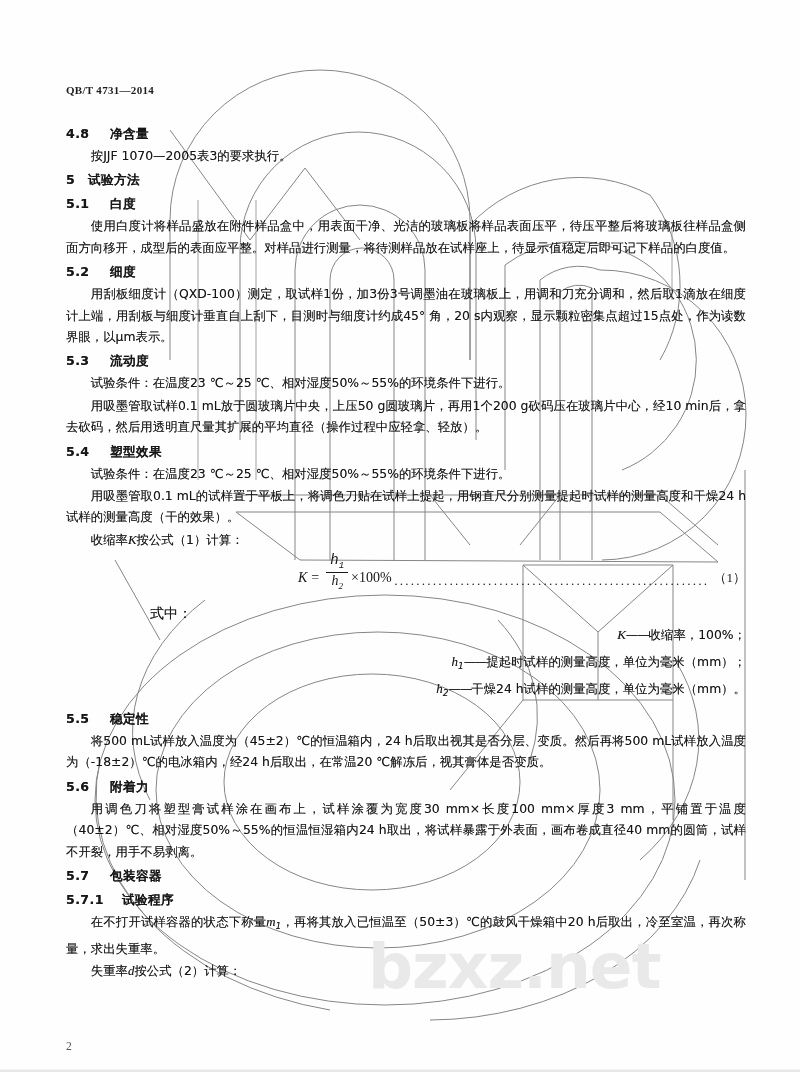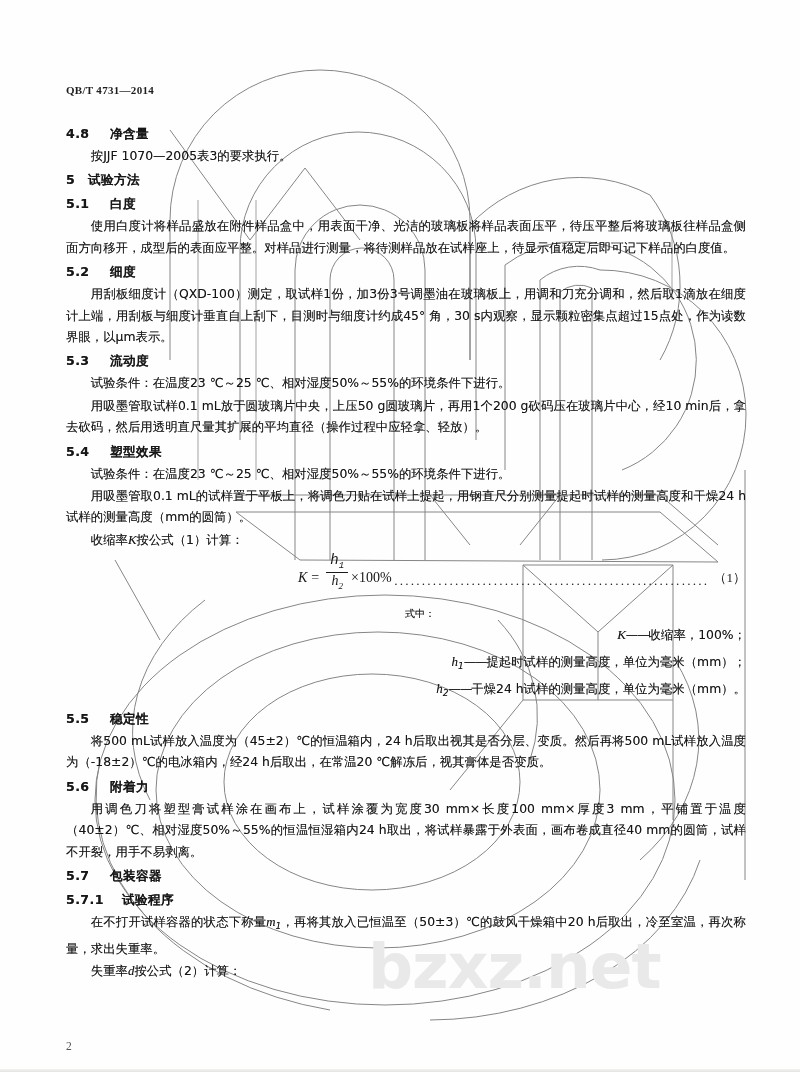--- a/index.html
+++ b/index.html
@@ -91,23 +91,22 @@
     overflow:hidden;white-space:nowrap;
     font-family:"Liberation Serif","DejaVu Serif",serif;
     font-size:13px;letter-spacing:1.2px;color:#222;
   }
   .eqnum{
     font-family:"Liberation Serif","DejaVu Serif",serif;
     font-size:13px;white-space:nowrap;padding-left:2px;
   }
 
   .shizhong{
-    font-size:10px;line-height:21px;margin-left:28px;
+    font-size:14px;line-height:21px;margin-left:84px;
     text-shadow:0 0 .35px rgba(0,0,0,.45);
-    text-align:center;
   }
   .deflist{margin:0 0 2px 0;padding:0;list-style:none;text-align:right;}
   .deflist li{
     font-size:12.4px;line-height:21.4px;margin-left:62px;
     white-space:nowrap;text-shadow:0 0 .35px rgba(0,0,0,.45);
   }
   .deflist .symb{
     font-family:"Liberation Serif","DejaVu Serif",serif;
     font-style:italic;font-size:13px;
   }
@@ -191,33 +190,33 @@
       </div>
 
       <div class="sec">
         <span class="n">5.1</span><span>白度</span>
       </div>
       <p class="para">使用白度计将样品盛放在附件样品盒中，用表面干净、光洁的玻璃板将样品表面压平，待压平整后将玻璃板往样品盒侧面方向移开，成型后的表面应平整。对样品进行测量，将待测样品放在试样座上，待显示值稳定后即可记下样品的白度值。</p>
 
       <div class="sec">
         <span class="n">5.2</span><span>细度</span>
       </div>
-      <p class="para">用刮板细度计（QXD-100）测定，取试样1份，加3份3号调墨油在玻璃板上，用调和刀充分调和，然后取1滴放在细度计上端，用刮板与细度计垂直自上刮下，目测时与细度计约成45° 角，30 s内观察，显示颗粒密集点超过15点处，作为读数界眼，以μm表示。</p>
+      <p class="para">用刮板细度计（QXD-100）测定，取试样1份，加3份3号调墨油在玻璃板上，用调和刀充分调和，然后取1滴放在细度计上端，用刮板与细度计垂直自上刮下，目测时与细度计约成45° 角，20 s内观察，显示颗粒密集点超过15点处，作为读数界眼，以μm表示。</p>
 
       <div class="sec">
         <span class="n">5.3</span><span>流动度</span>
       </div>
       <p class="para">试验条件：在温度23 ℃～25 ℃、相对湿度50%～55%的环境条件下进行。</p>
       <p class="para">用吸墨管取试样0.1 mL放于圆玻璃片中央，上压50 g圆玻璃片，再用1个200 g砍码压在玻璃片中心，经10 min后，拿去砍码，然后用透明直尺量其扩展的平均直径（操作过程中应轻拿、轻放）。</p>
 
       <div class="sec">
         <span class="n">5.4</span><span>塑型效果</span>
       </div>
       <p class="para">试验条件：在温度23 ℃～25 ℃、相对湿度50%～55%的环境条件下进行。</p>
-      <p class="para">用吸墨管取0.1 mL的试样置于平板上，将调色刀贴在试样上提起，用钢直尺分别测量提起时试样的测量高度和干燥24 h试样的测量高度（mm的圆筒）。</p>
+      <p class="para">用吸墨管取0.1 mL的试样置于平板上，将调色刀贴在试样上提起，用钢直尺分别测量提起时试样的测量高度和干燥24 h试样的测量高度（干的效果）。</p>
       <p class="para"><span>收缩率</span><span class="inline-it">K</span><span>按公式（1）计算：</span></p>
 
       <div class="formula-row">
         <span class="formula-spacer"></span>
         <span class="formula">
           <span class="it">K</span>
           <span style="margin:0 4px;">=</span>
           <span class="frac">
             <span class="num"><span>h</span><span class="sub">1</span></span>
             <span class="den"><span>h</span><span class="sub">2</span></span>

